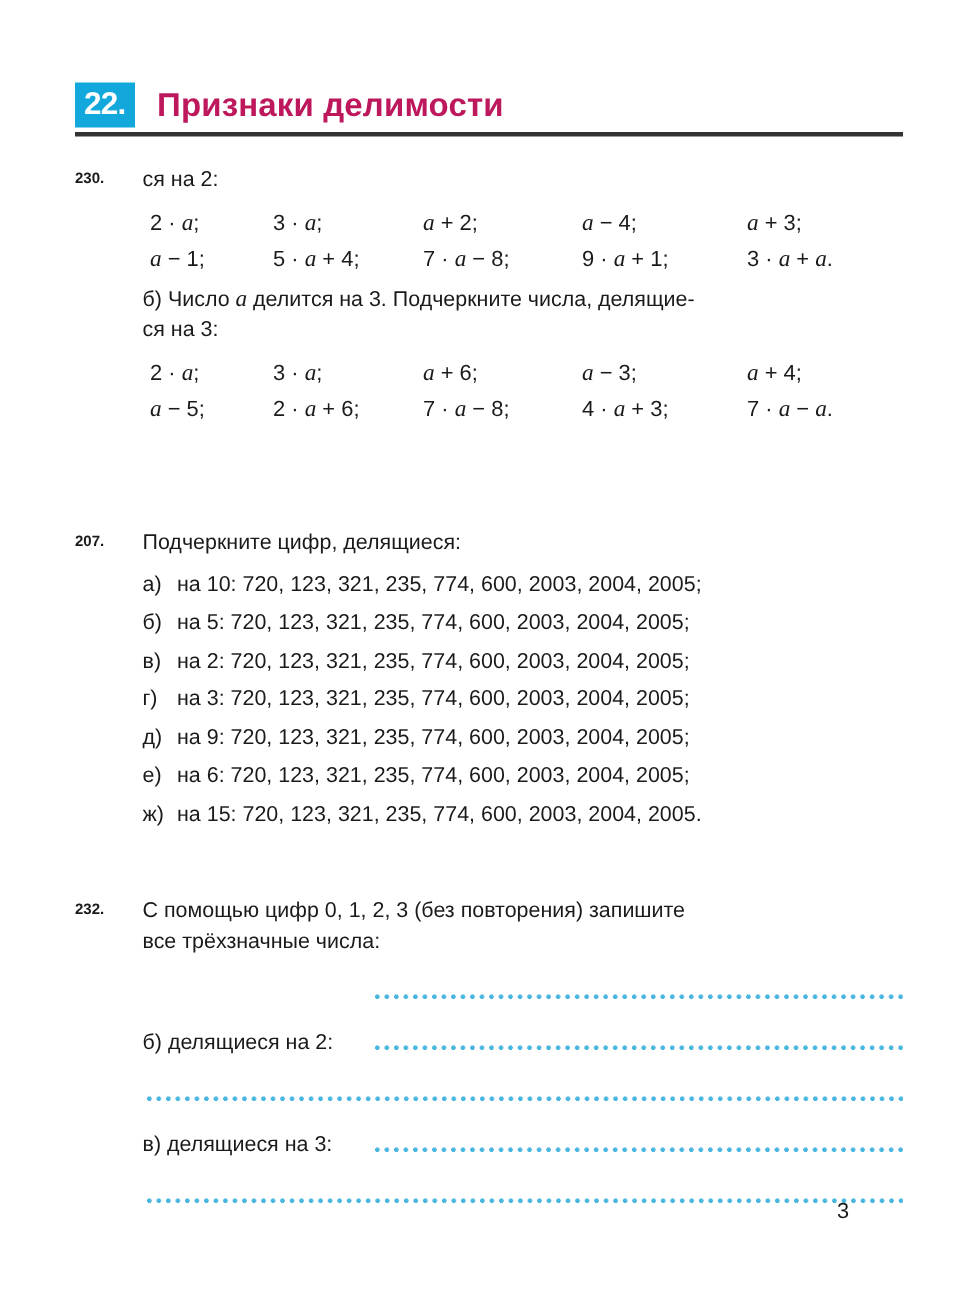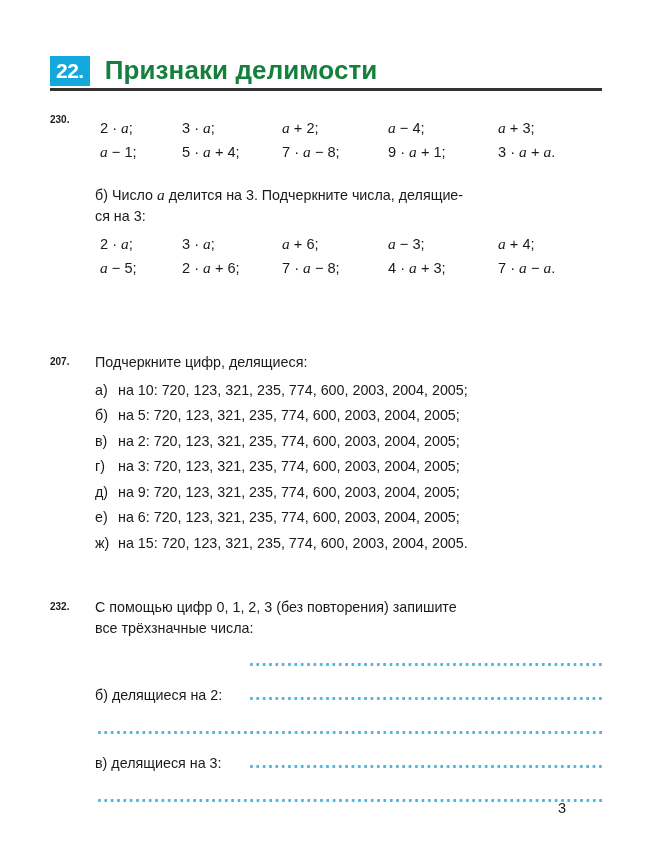--- a/index.html
+++ b/index.html
@@ -37,23 +37,23 @@
     background: #12a8db;
     color: #ffffff;
     font-weight: bold;
     font-size: 21px;
     line-height: 1;
     padding: 4px 6px 5px 6px;
     letter-spacing: -0.5px;
     font-family: "Liberation Sans", sans-serif;
   }
   .section-title {
-    color: #15803d;
+    color: #be185d;
     font-weight: bold;
-    font-size: 26px;
+    font-size: 22px;
     margin-left: 15px;
     letter-spacing: 0.1px;
   }
   .header-rule {
     position: absolute;
     left: 50px;
     top: 88px;
     width: 552px;
     height: 2.5px;
     background: #333333;
@@ -174,38 +174,39 @@
   <div class="section-header">
     <span class="section-badge">22.</span>
     <span class="section-title">Признаки делимости</span>
   </div>
   <div class="header-rule"></div>
 
   <div class="exercise" style="top:110px;">
 
     <div class="ex-head">
       <span class="ex-num">230.</span>
+      <span class="ex-head-text">ся на 2:</span>
     </div>
 
     <div class="expr-row" style="margin-top:9px;">
       <span class="expr c0">2 · <i>a</i>;</span>
       <span class="expr c1">3 · <i>a</i>;</span>
       <span class="expr c2"><i>a</i> + 2;</span>
       <span class="expr c3"><i>a</i> − 4;</span>
       <span class="expr c4"><i>a</i> + 3;</span>
     </div>
     <div class="expr-row">
       <span class="expr c0"><i>a</i> − 1;</span>
       <span class="expr c1">5 · <i>a</i> + 4;</span>
       <span class="expr c2">7 · <i>a</i> − 8;</span>
       <span class="expr c3">9 · <i>a</i> + 1;</span>
       <span class="expr c4">3 · <i>a</i> + <i>a</i>.</span>
     </div>
 
-    <div class="ex-head" style="margin-top:18px;">
+    <div class="ex-head" style="margin-top:2px;">
       <span class="ex-head-text">б) Число <i style="font-family:'Liberation Serif',serif;font-style:italic;font-size:15.5px;">a</i> делится на 3. Подчеркните числа, делящие-</span>
       <span class="ex-head-text">ся на 3:</span>
     </div>
 
     <div class="expr-row" style="margin-top:9px;">
       <span class="expr c0">2 · <i>a</i>;</span>
       <span class="expr c1">3 · <i>a</i>;</span>
       <span class="expr c2"><i>a</i> + 6;</span>
       <span class="expr c3"><i>a</i> − 3;</span>
       <span class="expr c4"><i>a</i> + 4;</span>

